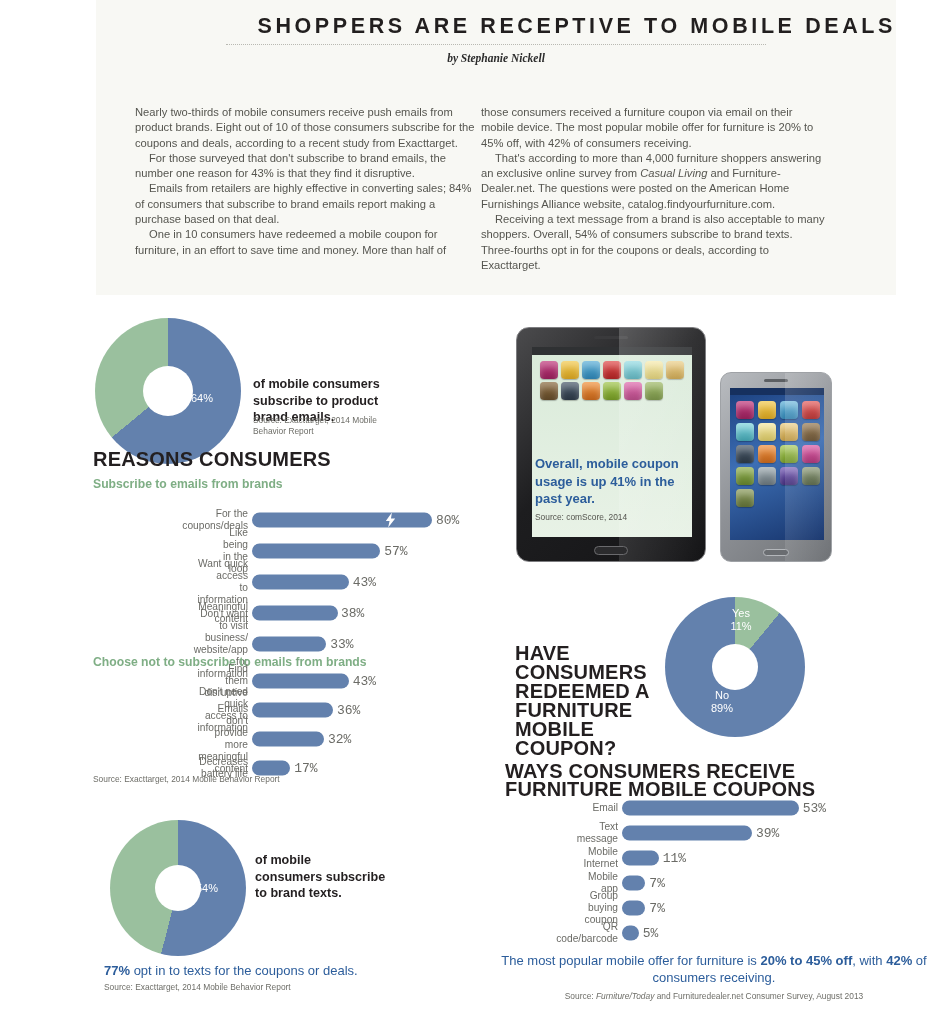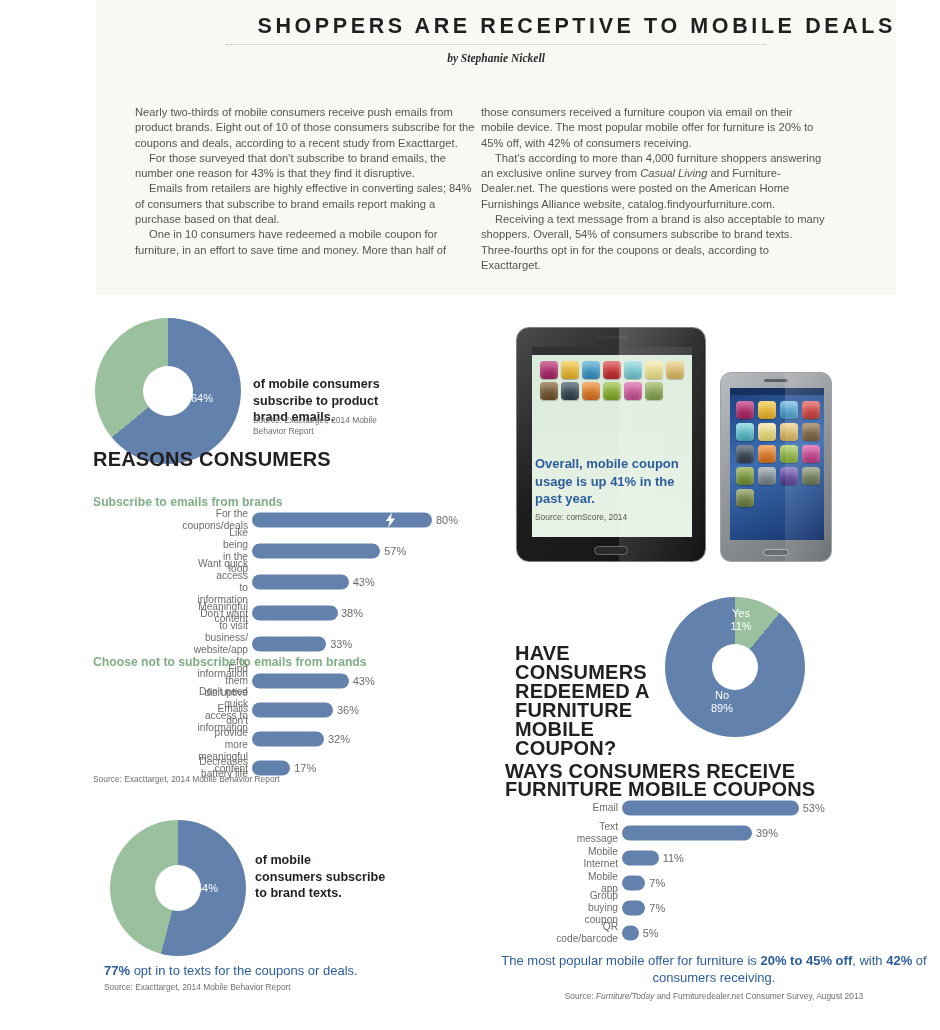--- a/index.html
+++ b/index.html
@@ -83,21 +83,21 @@
     text-align:right;font-size:10.2px;line-height:12px;color:#6b6b66;
     white-space:pre-line;
     transform:translateY(-50%);top:50%;
   }
   .bar{
     position:absolute;left:0;top:50%;transform:translateY(-50%);
     height:15px;background:#6381ad;border-radius:7.5px;
   }
   .barval{
     position:absolute;top:50%;transform:translateY(-50%);
-    font-size:11px;color:#6b6b66;white-space:nowrap;
+    font-size:13px;color:#6b6b66;white-space:nowrap;font-family:Liberation Mono, monospace;
   }
   .bolt{
     position:absolute;top:50%;transform:translateY(-50%);
     width:13px;height:15px;
   }
 
   
   .tablet{
     position:absolute;left:516px;top:327px;width:190px;height:235px;
     background:linear-gradient(135deg,#4b4b4d 0%,#1d1d1f 45%,#141416 100%);
@@ -198,21 +198,21 @@
     <div class="hole" style="width:50px;height:50px;"></div>
     <div class="lbl" style="left:96px;top:74px;">64%</div>
   </div>
 </div>
 <div class="donut-caption" style="left:253px;top:376px;width:150px;white-space:pre-line;">of mobile consumers
 subscribe to product
 brand emails.</div>
 <div class="src" style="position:absolute;left:253px;top:415px;width:135px;">Source: Exacttarget, 2014 Mobile Behavior Report</div>
 
 <div class="sec-h" style="left:93px;top:450px;">REASONS CONSUMERS</div>
-<div class="sub-h" style="left:93px;top:495px;">Subscribe to emails from brands</div>
+<div class="sub-h" style="left:93px;top:477px;">Subscribe to emails from brands</div>
 
 <div class="bars" id="bars1" style="left: 252px; top: 512px; width: 225px; height: 155px;">
     <div class="barrow" style="position: absolute; left: 0px; right: 0px; top: 8px;">
       <div class="barlabel">For the coupons/deals</div>
       <div class="bar" style="width: 180px; background: rgb(99, 129, 173);"></div>
       <div class="bolt" style="left: 132px;"><svg viewBox="0 0 12 16" width="13" height="15">
           <polygon points="7.5,0 1,9 5,9 3.5,16 11,6.5 6.5,6.5" fill="#ffffff"></polygon>
         </svg></div>
       <div class="barval" style="left: 184px;">80%</div>
     </div>

